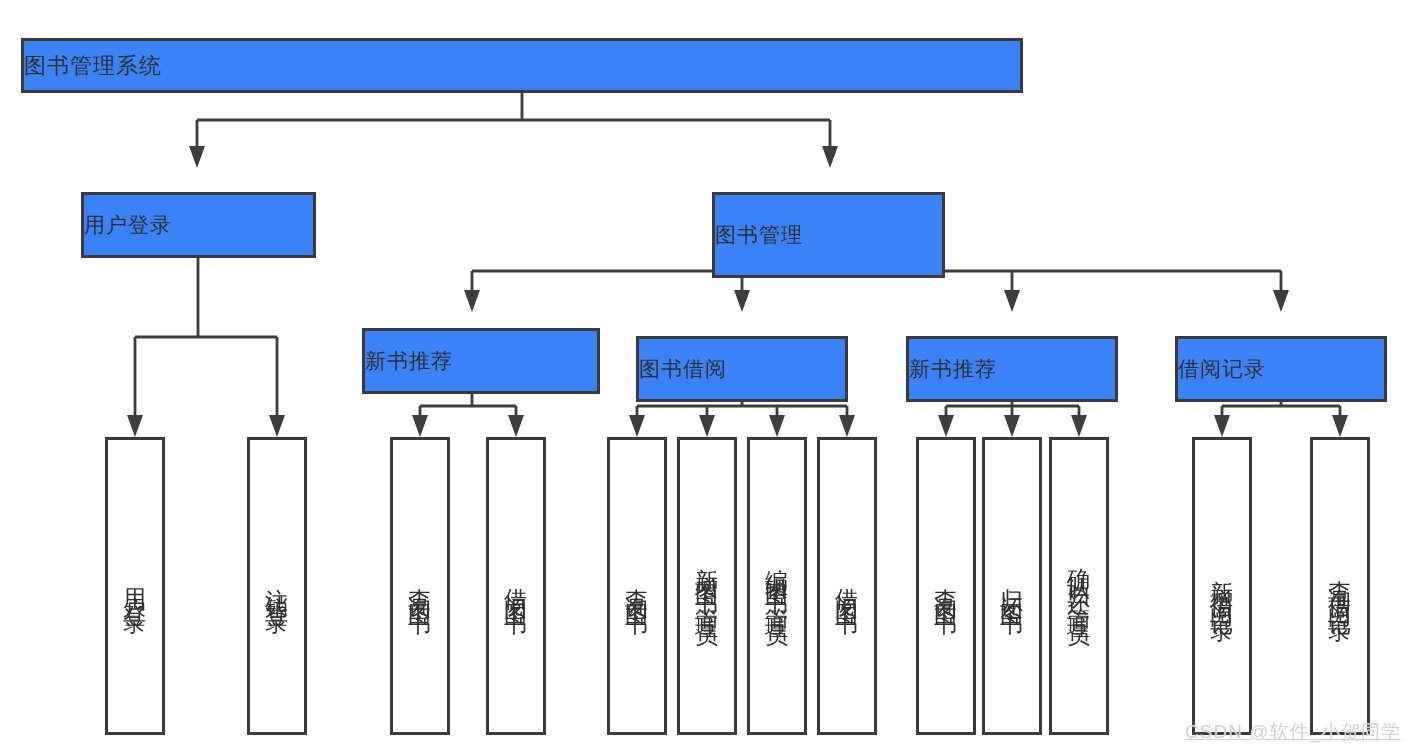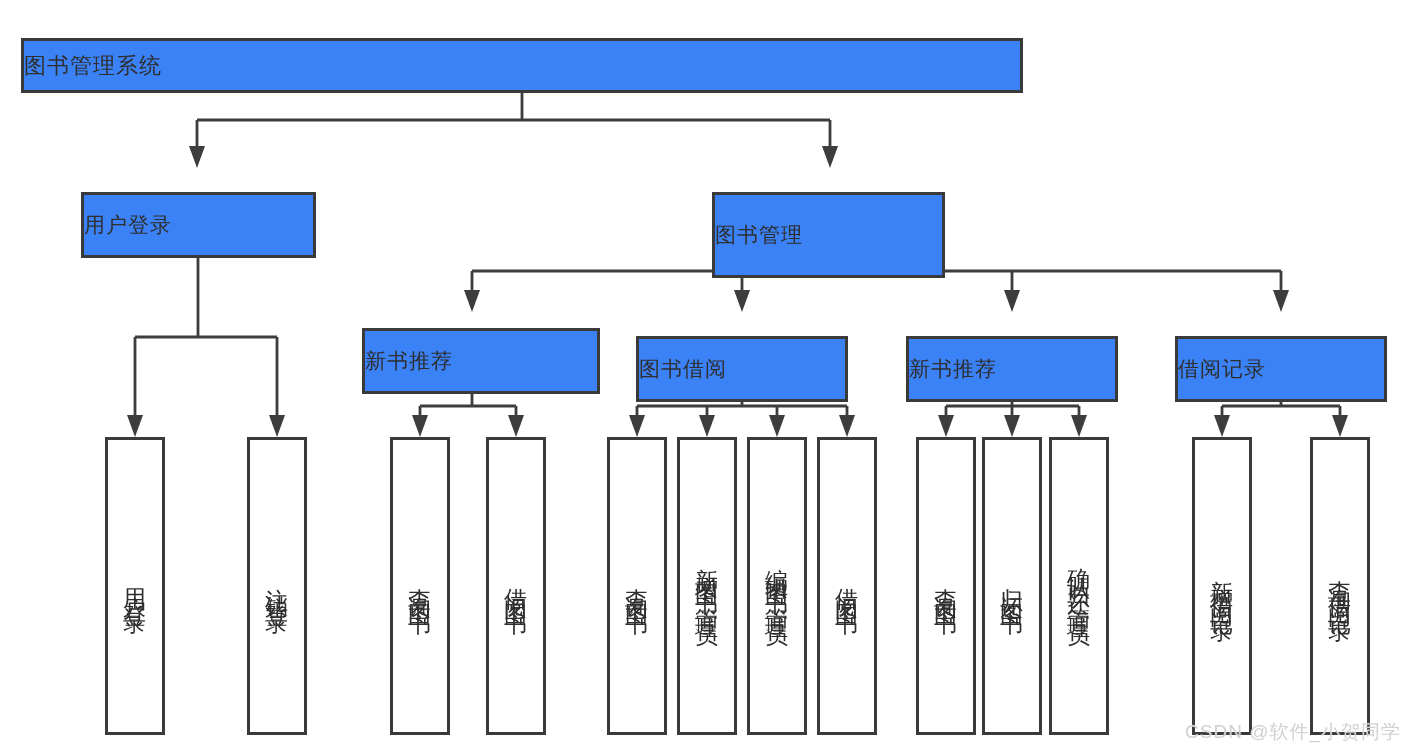--- a/index.html
+++ b/index.html
@@ -42,20 +42,21 @@
   }
   .watermark {
     position:absolute;
     right:4px; bottom:2px;
     font-size:19px;
     letter-spacing:1px;
     color:rgba(205,205,205,0.95);
     text-shadow:0 0 1px rgba(255,255,255,0.8);
     z-index:5;
     pointer-events:none;
+    text-decoration:underline;
   }
 </style>
 </head>
 <body>
 
 <div class="stage">
 
   <svg class="wires" viewBox="0 0 1405 747" xmlns="http://www.w3.org/2000/svg">
     <g stroke="#3d3d3d" stroke-width="2.8" fill="none">
 

